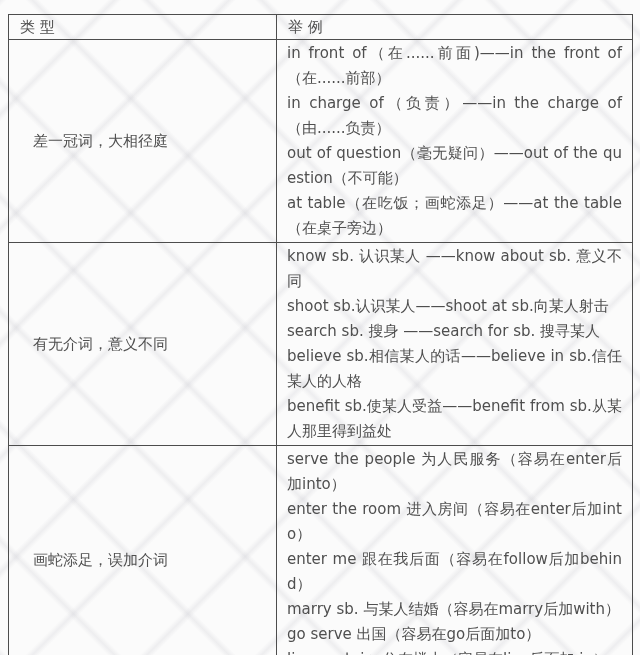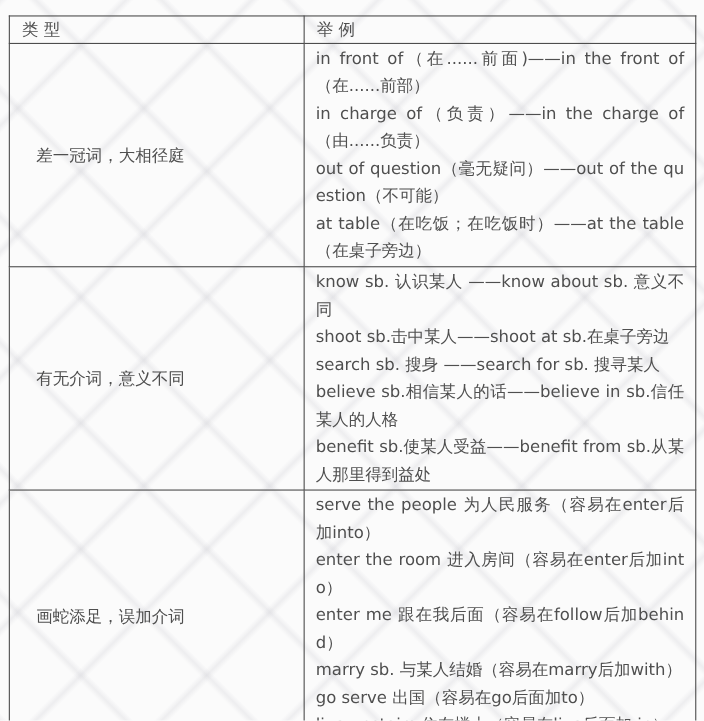--- a/index.html
+++ b/index.html
@@ -70,28 +70,28 @@
         <th>举 例</th>
       </tr>
     </thead>
     <tbody id="table-body">
         <tr>
           <td class="type-cell">差一冠词，大相径庭</td>
           <td class="examples-cell">
             <div class="example">in front of（在......前面)——in the front of（在......前部）</div>
             <div class="example">in charge of（负责）——in the charge of（由......负责）</div>
             <div class="example">out of question（毫无疑问）——out of the question（不可能）</div>
-            <div class="example">at table（在吃饭；在吃饭时）——at the table（在桌子旁边）</div>
+            <div class="example">at table（在吃饭；画蛇添足）——at the table（在桌子旁边）</div>
           </td>
         </tr>
         <tr>
           <td class="type-cell">有无介词，意义不同</td>
           <td class="examples-cell">
             <div class="example">know sb. 认识某人 ——know about sb. 意义不同</div>
-            <div class="example">shoot sb.击中某人——shoot at sb.在桌子旁边</div>
+            <div class="example">shoot sb.认识某人——shoot at sb.向某人射击</div>
             <div class="example">search sb. 搜身 ——search for sb. 搜寻某人</div>
             <div class="example">believe sb.相信某人的话——believe in sb.信任某人的人格</div>
             <div class="example">benefit sb.使某人受益——benefit from sb.从某人那里得到益处</div>
           </td>
         </tr>
         <tr>
           <td class="type-cell">画蛇添足，误加介词</td>
           <td class="examples-cell">
             <div class="example">serve the people 为人民服务（容易在enter后加into）</div>
             <div class="example">enter the room 进入房间（容易在enter后加into）</div>

